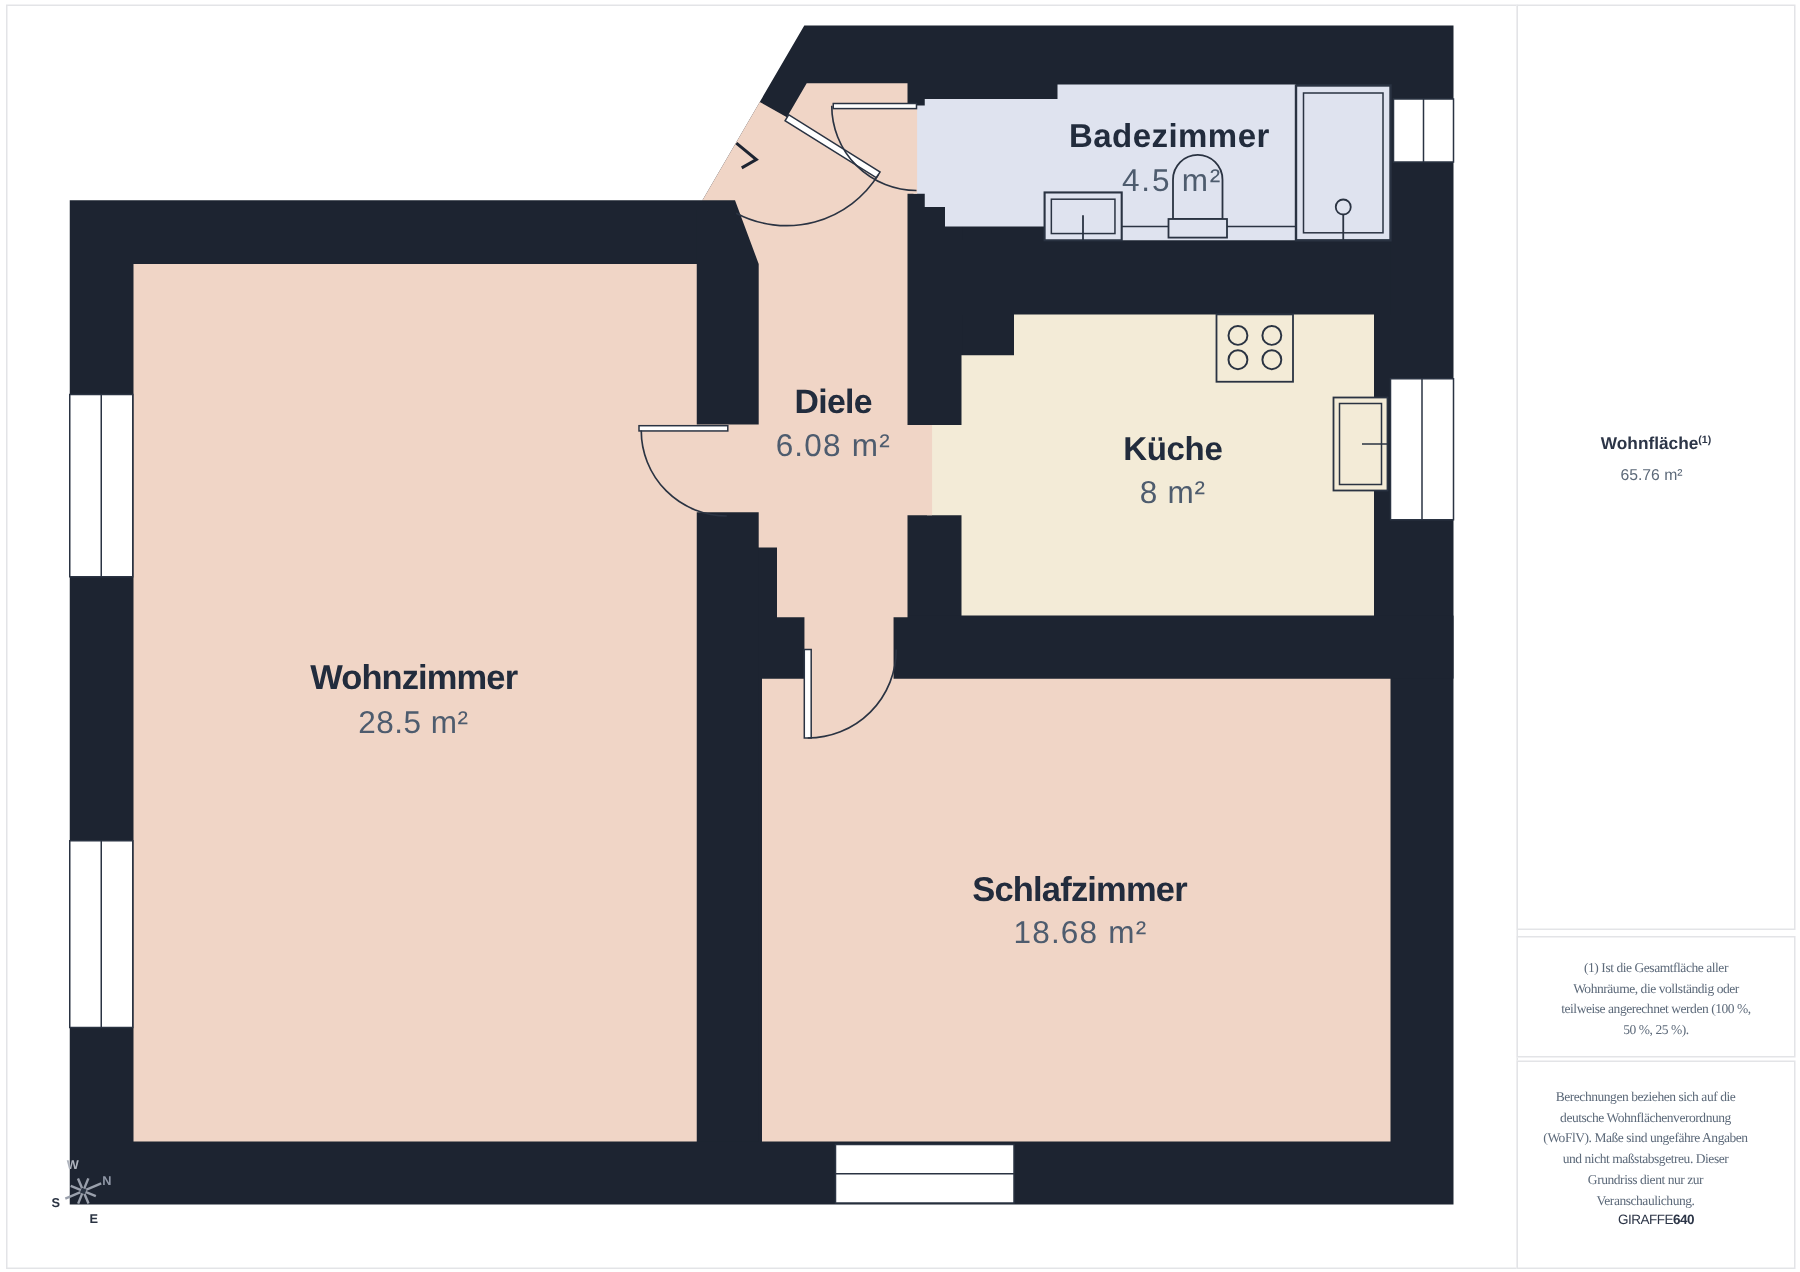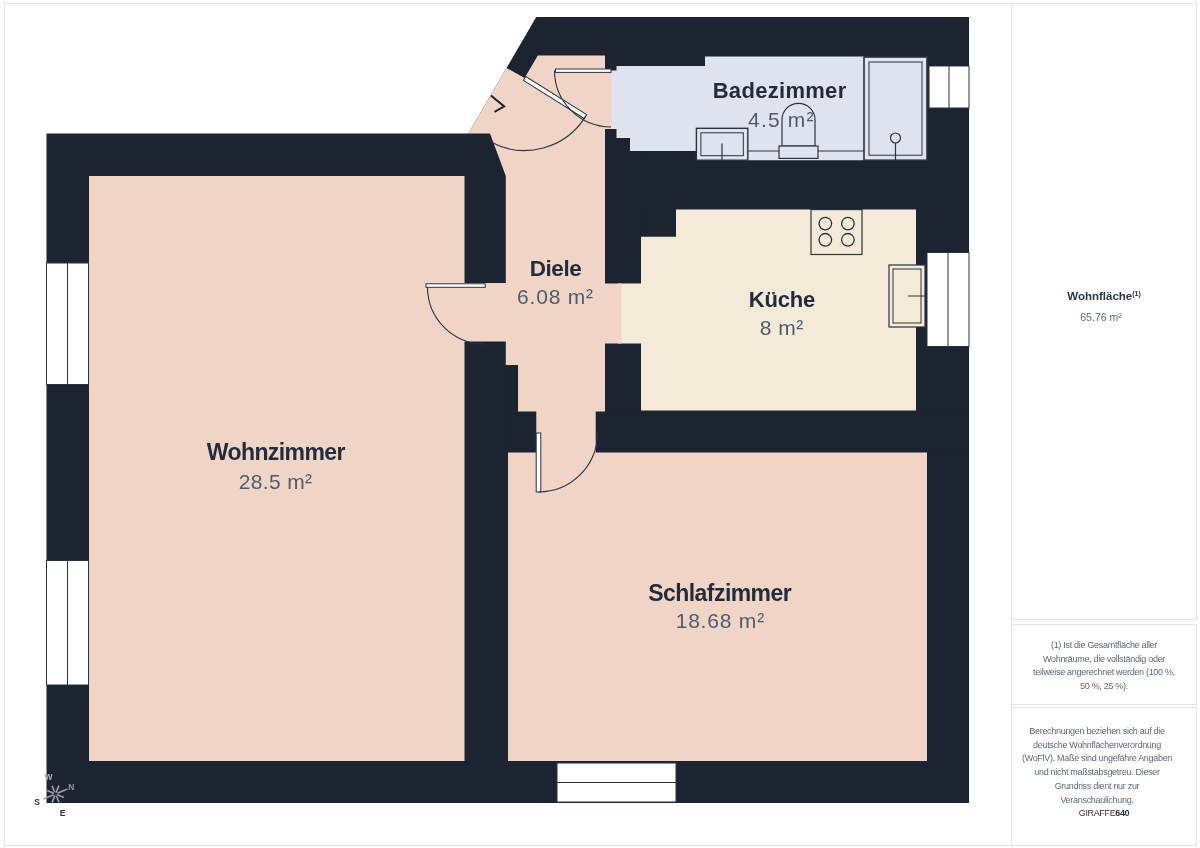--- a/index.html
+++ b/index.html
@@ -1,18 +1,18 @@
 <!DOCTYPE html>
 <html><head>
 <meta charset="utf-8">
 <style>
   html,body{margin:0;padding:0;width:1200px;height:848px;background:#ffffff;
     font-family:"Liberation Sans",sans-serif;}
   .card{position:absolute;border:1px solid #e3e4e7;background:#fff;box-sizing:border-box;}
-  .note{font-size:9px;letter-spacing:-0.3px;line-height:13.7px;color:#5d6a7a;text-align:center;}
+  .note{font-size:9px;letter-spacing:-0.3px;line-height:13.7px;color:#5d6a7a;text-align:center;font-family:Liberation Serif, serif;}
 </style>
 </head>
 <body>
 
 <div class="card" style="left:4px;top:3px;width:1008px;height:843px;"></div>
 
 <div class="card" style="left:1011px;top:3px;width:186px;height:617px;"></div>
 
 <div class="card" style="left:1011px;top:624px;width:186px;height:81px;"></div>
 

